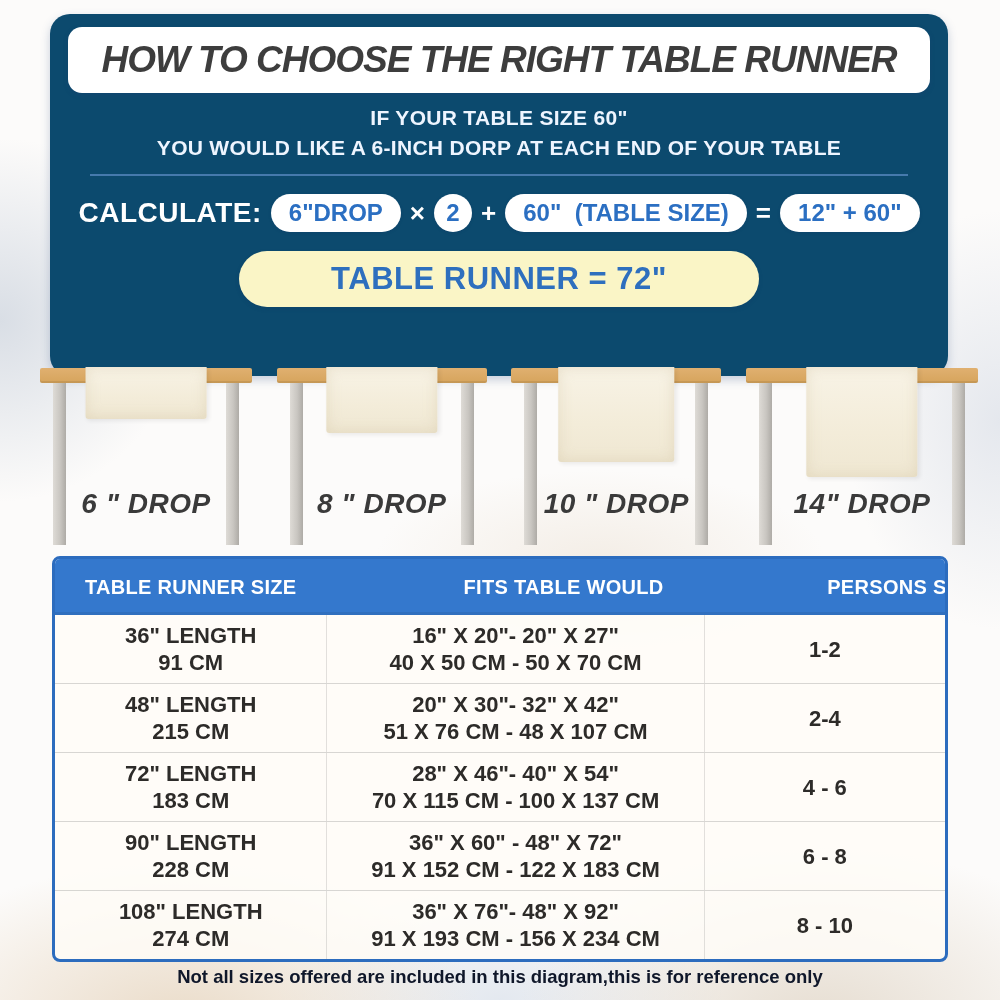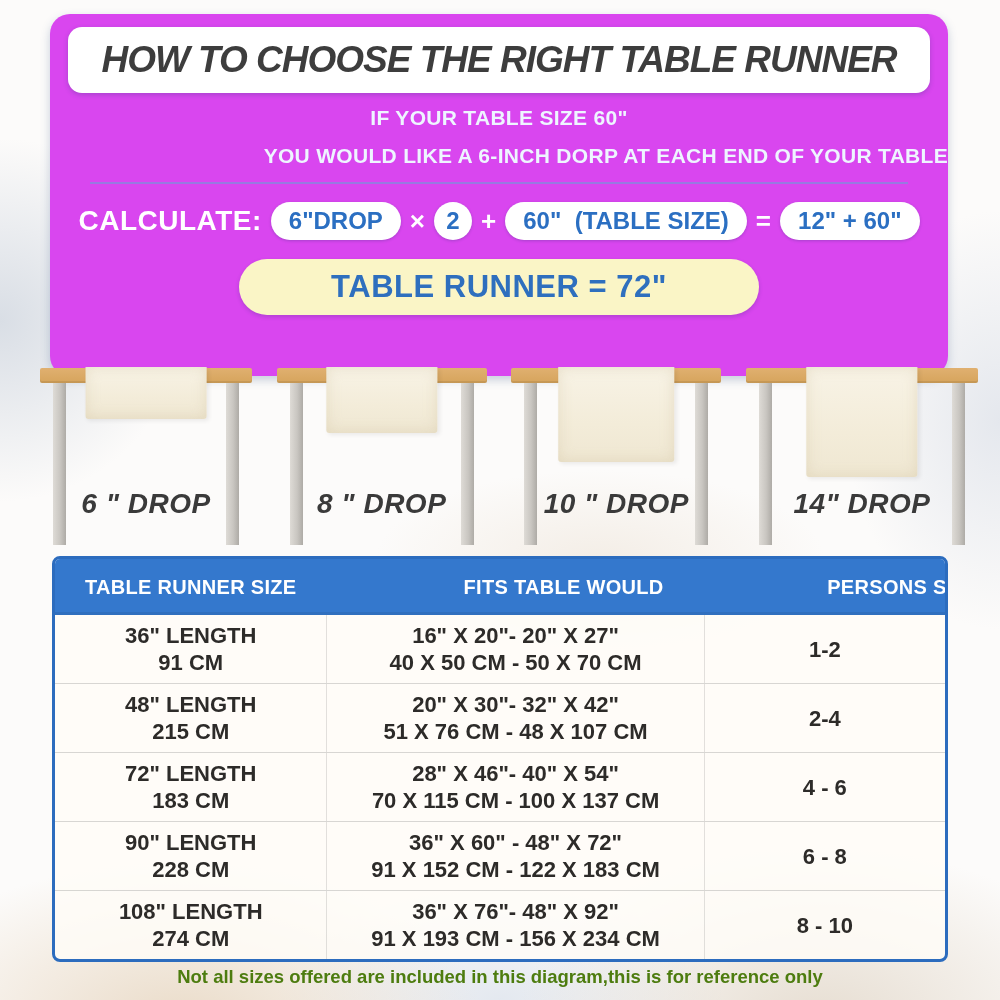--- a/index.html
+++ b/index.html
@@ -13,36 +13,36 @@
       radial-gradient(ellipse 420px 220px at 18% 102%, rgba(228,209,184,.75), transparent 72%),
       radial-gradient(ellipse 420px 240px at 82% 102%, rgba(219,206,188,.65), transparent 72%),
       radial-gradient(ellipse 320px 160px at 50% 100%, rgba(203,214,229,.5), transparent 70%),
       radial-gradient(ellipse 300px 120px at 60% 56%, rgba(235,224,210,.5), transparent 75%);
   }
   .stage{position:relative;width:1000px;height:1000px;}
 
   
   .blue-panel{
     position:absolute;left:50px;top:14px;width:898px;height:362px;
-    background:#d946ef;border-radius:20px;
+    background:#0c4a6e;border-radius:20px;
     box-shadow:0 4px 10px rgba(60,90,140,.28);
   }
   .title-box{
     margin:13px 18px 0;height:66px;background:#fff;border-radius:14px;
     display:flex;align-items:center;justify-content:center;
     box-shadow:0 2px 5px rgba(30,60,110,.25);
   }
   .title-box h1{
     margin:0;font-size:37px;font-weight:bold;font-style:italic;
     letter-spacing:-1px;color:#3d3d3d;white-space:nowrap;
   }
   .subtitle{margin:0;text-align:center;color:#eef5ff;font-weight:bold;
     font-size:21px;line-height:26px;letter-spacing:.3px;}
   .sub1{margin-top:12px;}
-  .sub2{margin-top:12px;text-align:right;}
+  .sub2{margin-top:4px;}
   .panel-divider{height:0;border-top:2px solid rgba(110,155,215,.6);margin:13px 40px 0;}
 
   
   .formula-row{
     display:flex;align-items:center;justify-content:center;gap:9px;
     margin-top:15px;padding:0 10px;height:44px;
   }
   .calc-label{color:#fff;font-weight:bold;font-size:28px;letter-spacing:.5px;white-space:pre;}
   .pill{
     background:#fff;color:#2b6fc2;font-weight:bold;font-size:24px;
@@ -112,21 +112,21 @@
     height:68px;
   }
   .trow + .trow{border-top:1px solid rgba(125,125,125,.3);}
   .cell{text-align:center;color:#2d2b29;font-weight:bold;font-size:22px;line-height:27px;}
   .cell.mid{border-left:1px solid rgba(125,125,125,.22);border-right:1px solid rgba(125,125,125,.22);
     align-self:stretch;display:flex;flex-direction:column;justify-content:center;}
 
   
   .footnote{
     position:absolute;top:966px;left:0;width:100%;text-align:center;
-    font-size:18.5px;font-weight:bold;color:#4d7c0f;margin:0;
+    font-size:18.5px;font-weight:bold;color:#0f172a;margin:0;
   }
 </style>
 </head>
 <body>
 
 <div class="stage">
 
   <section class="blue-panel">
     <div class="title-box">
       <h1>HOW TO CHOOSE THE RIGHT TABLE RUNNER</h1>

